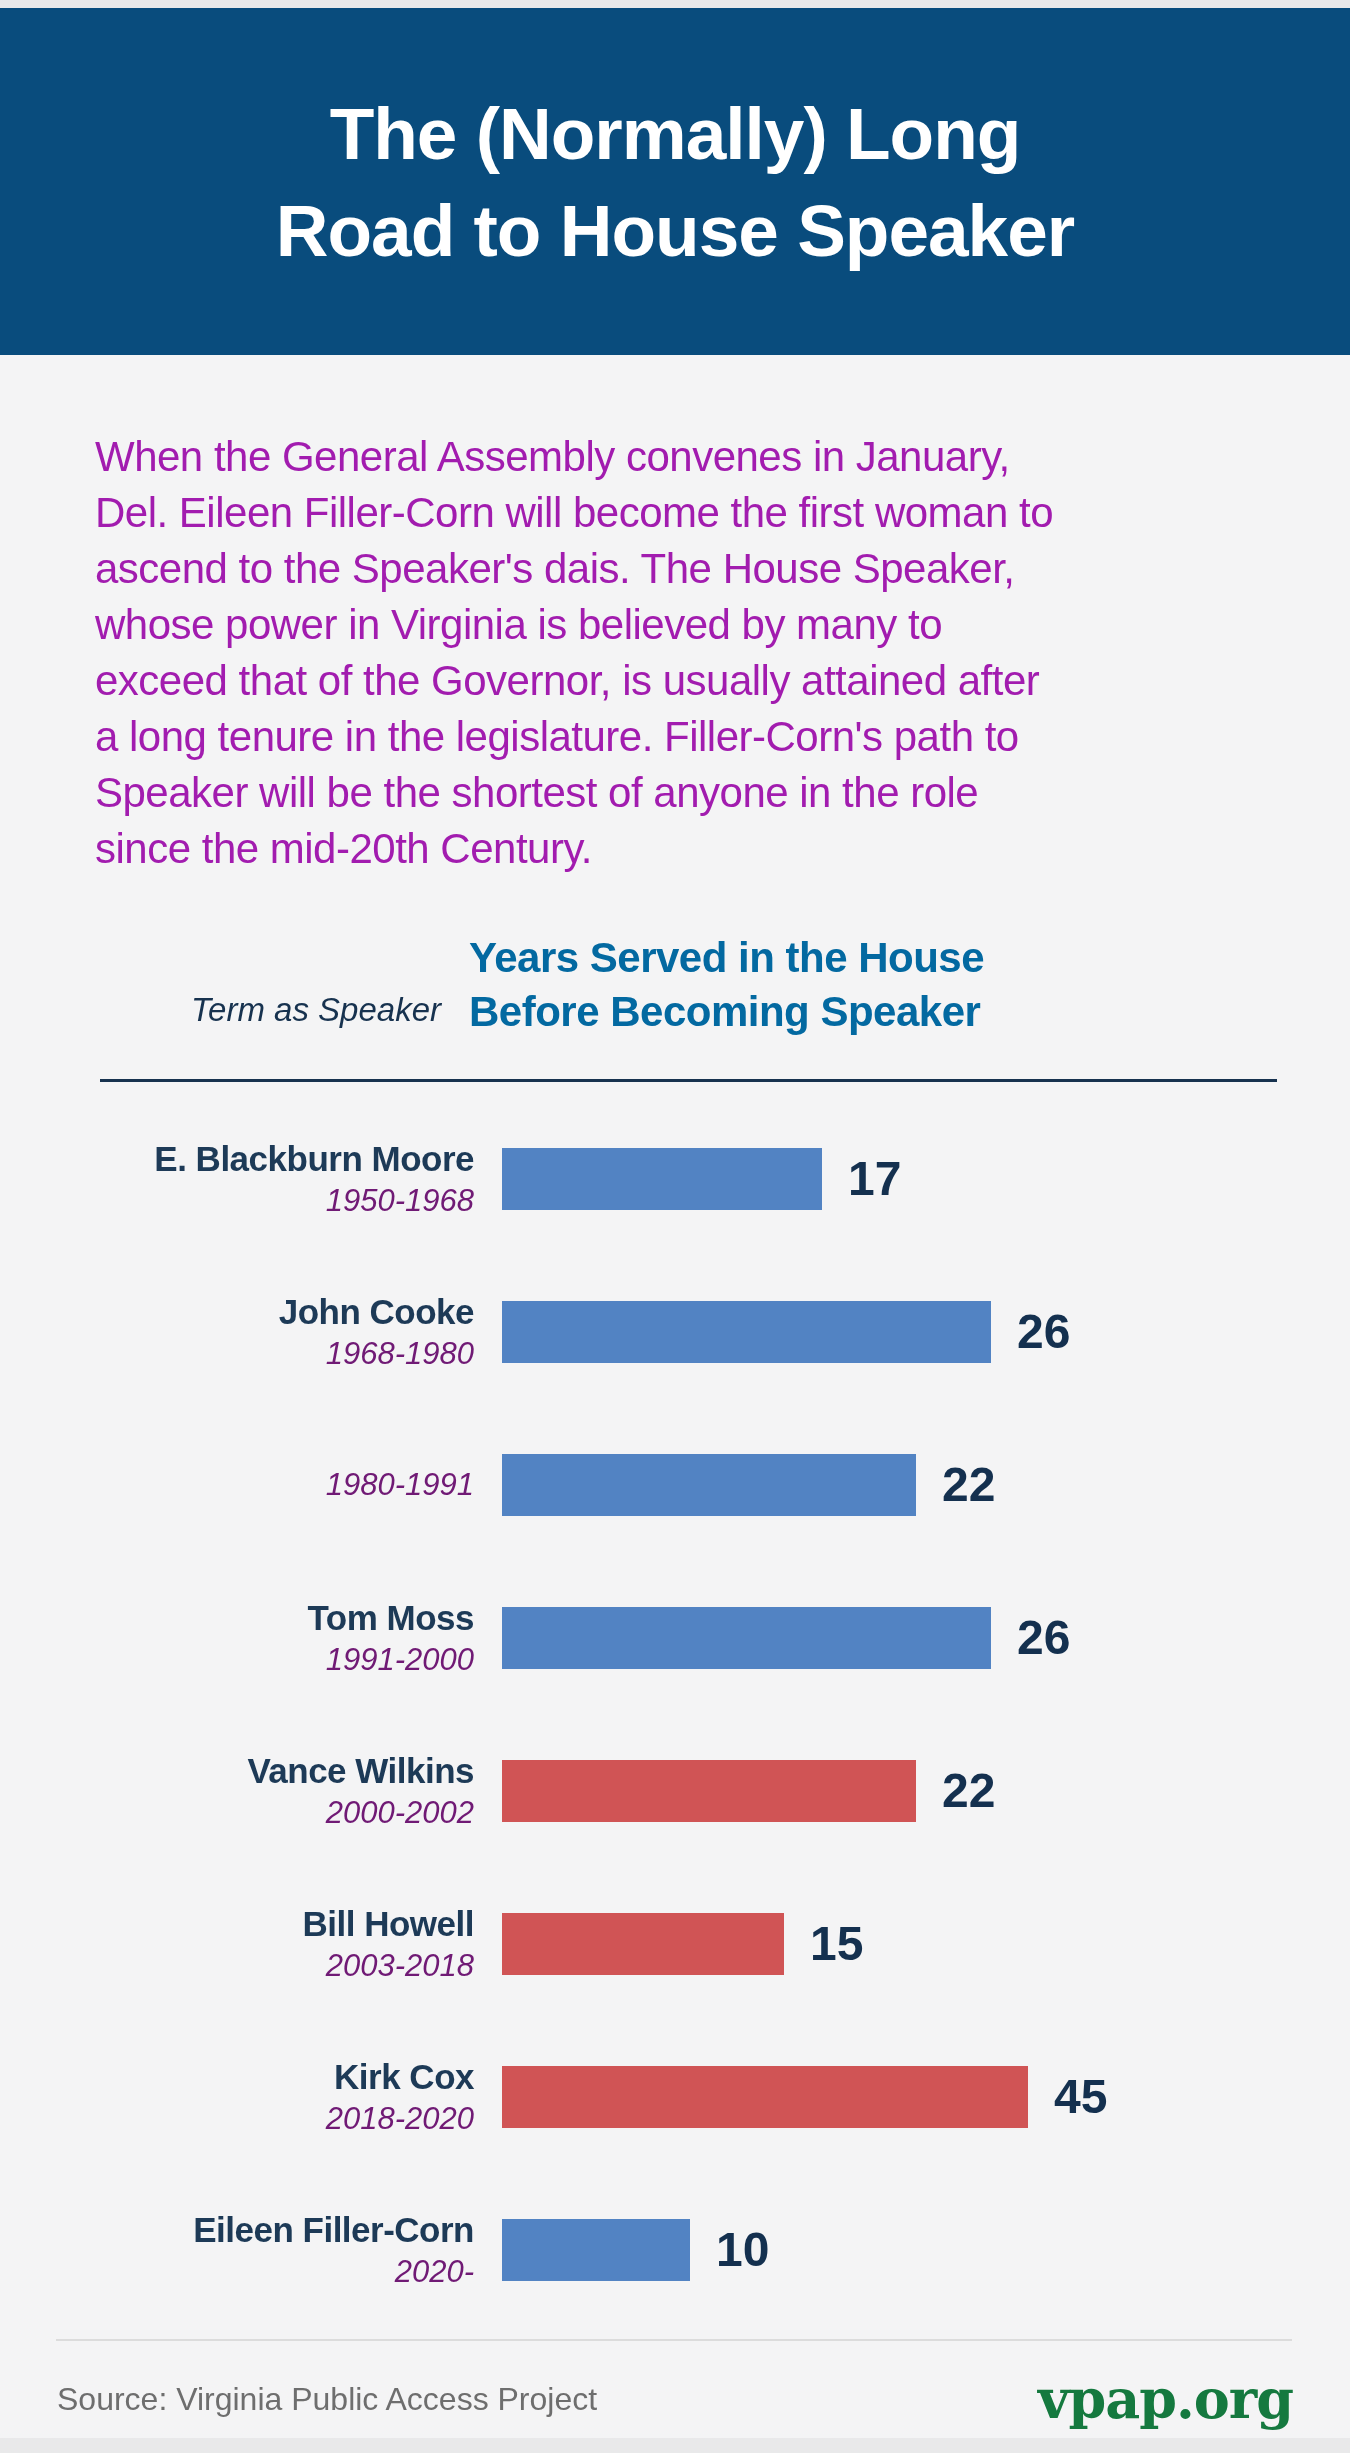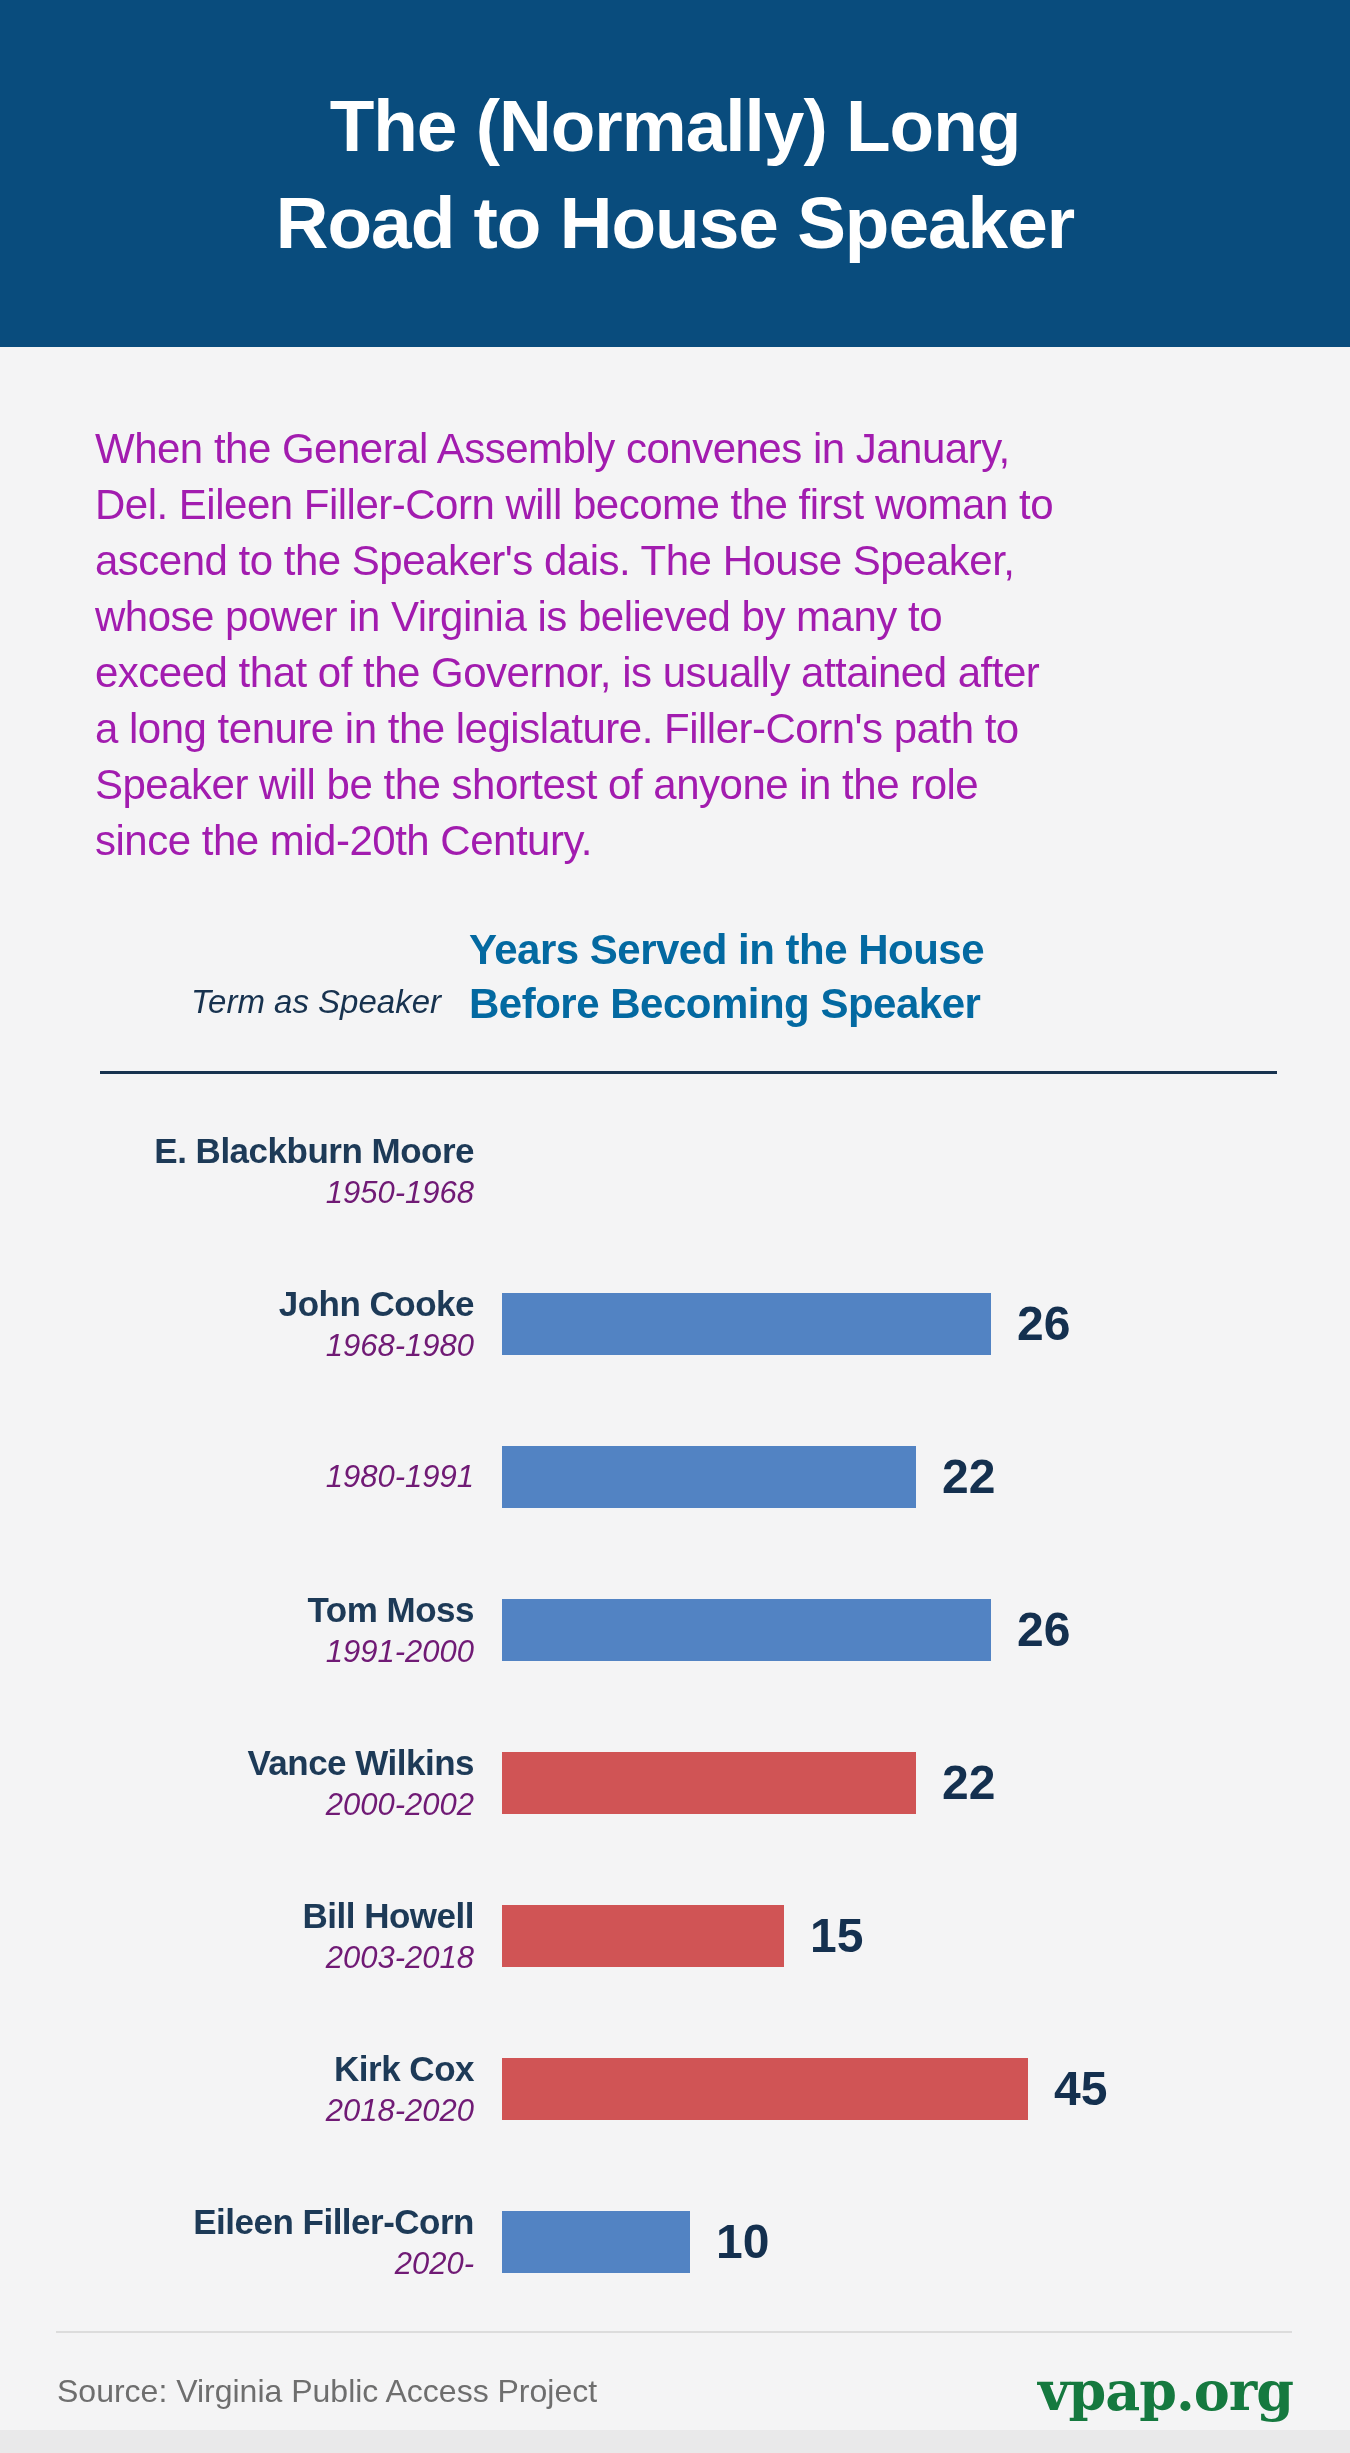--- a/index.html
+++ b/index.html
@@ -3,21 +3,21 @@
 <meta charset="utf-8">
 <style>
   * { margin: 0; padding: 0; box-sizing: border-box; }
   html, body { background: #e9e9ea; }
   body { font-family: "Liberation Sans", sans-serif; }
 
   .page {
     position: relative;
     width: 1350px;
     height: 2430px;
-    margin: 0 auto;
+    margin: 8px auto;
     background: #f4f4f5;
     overflow: hidden;
   }
 
   
   .masthead {
     height: 347px;
     background: #094c7d;
     display: flex;
     align-items: center;
@@ -153,20 +153,24 @@
       <h2 class="chart-title">Years Served in the House
 Before Becoming Speaker</h2>
     </div>
     <div class="chart-rule"></div>
     <div class="rows" id="rows">
         <div class="row">
           <div class="label">
             <div class="name">E. Blackburn Moore</div>
             <div class="term">1950-1968</div>
           </div>
+          <div class="bar-wrap">
+            <div class="bar" style="width: 320px; background: rgb(82, 131, 195);"></div>
+            <span class="value">17</span>
+          </div>
         </div>
         <div class="row">
           <div class="label">
             <div class="name">John Cooke</div>
             <div class="term">1968-1980</div>
           </div>
           <div class="bar-wrap">
             <div class="bar" style="width: 489px; background: rgb(82, 131, 195);"></div>
             <span class="value">26</span>
           </div>

